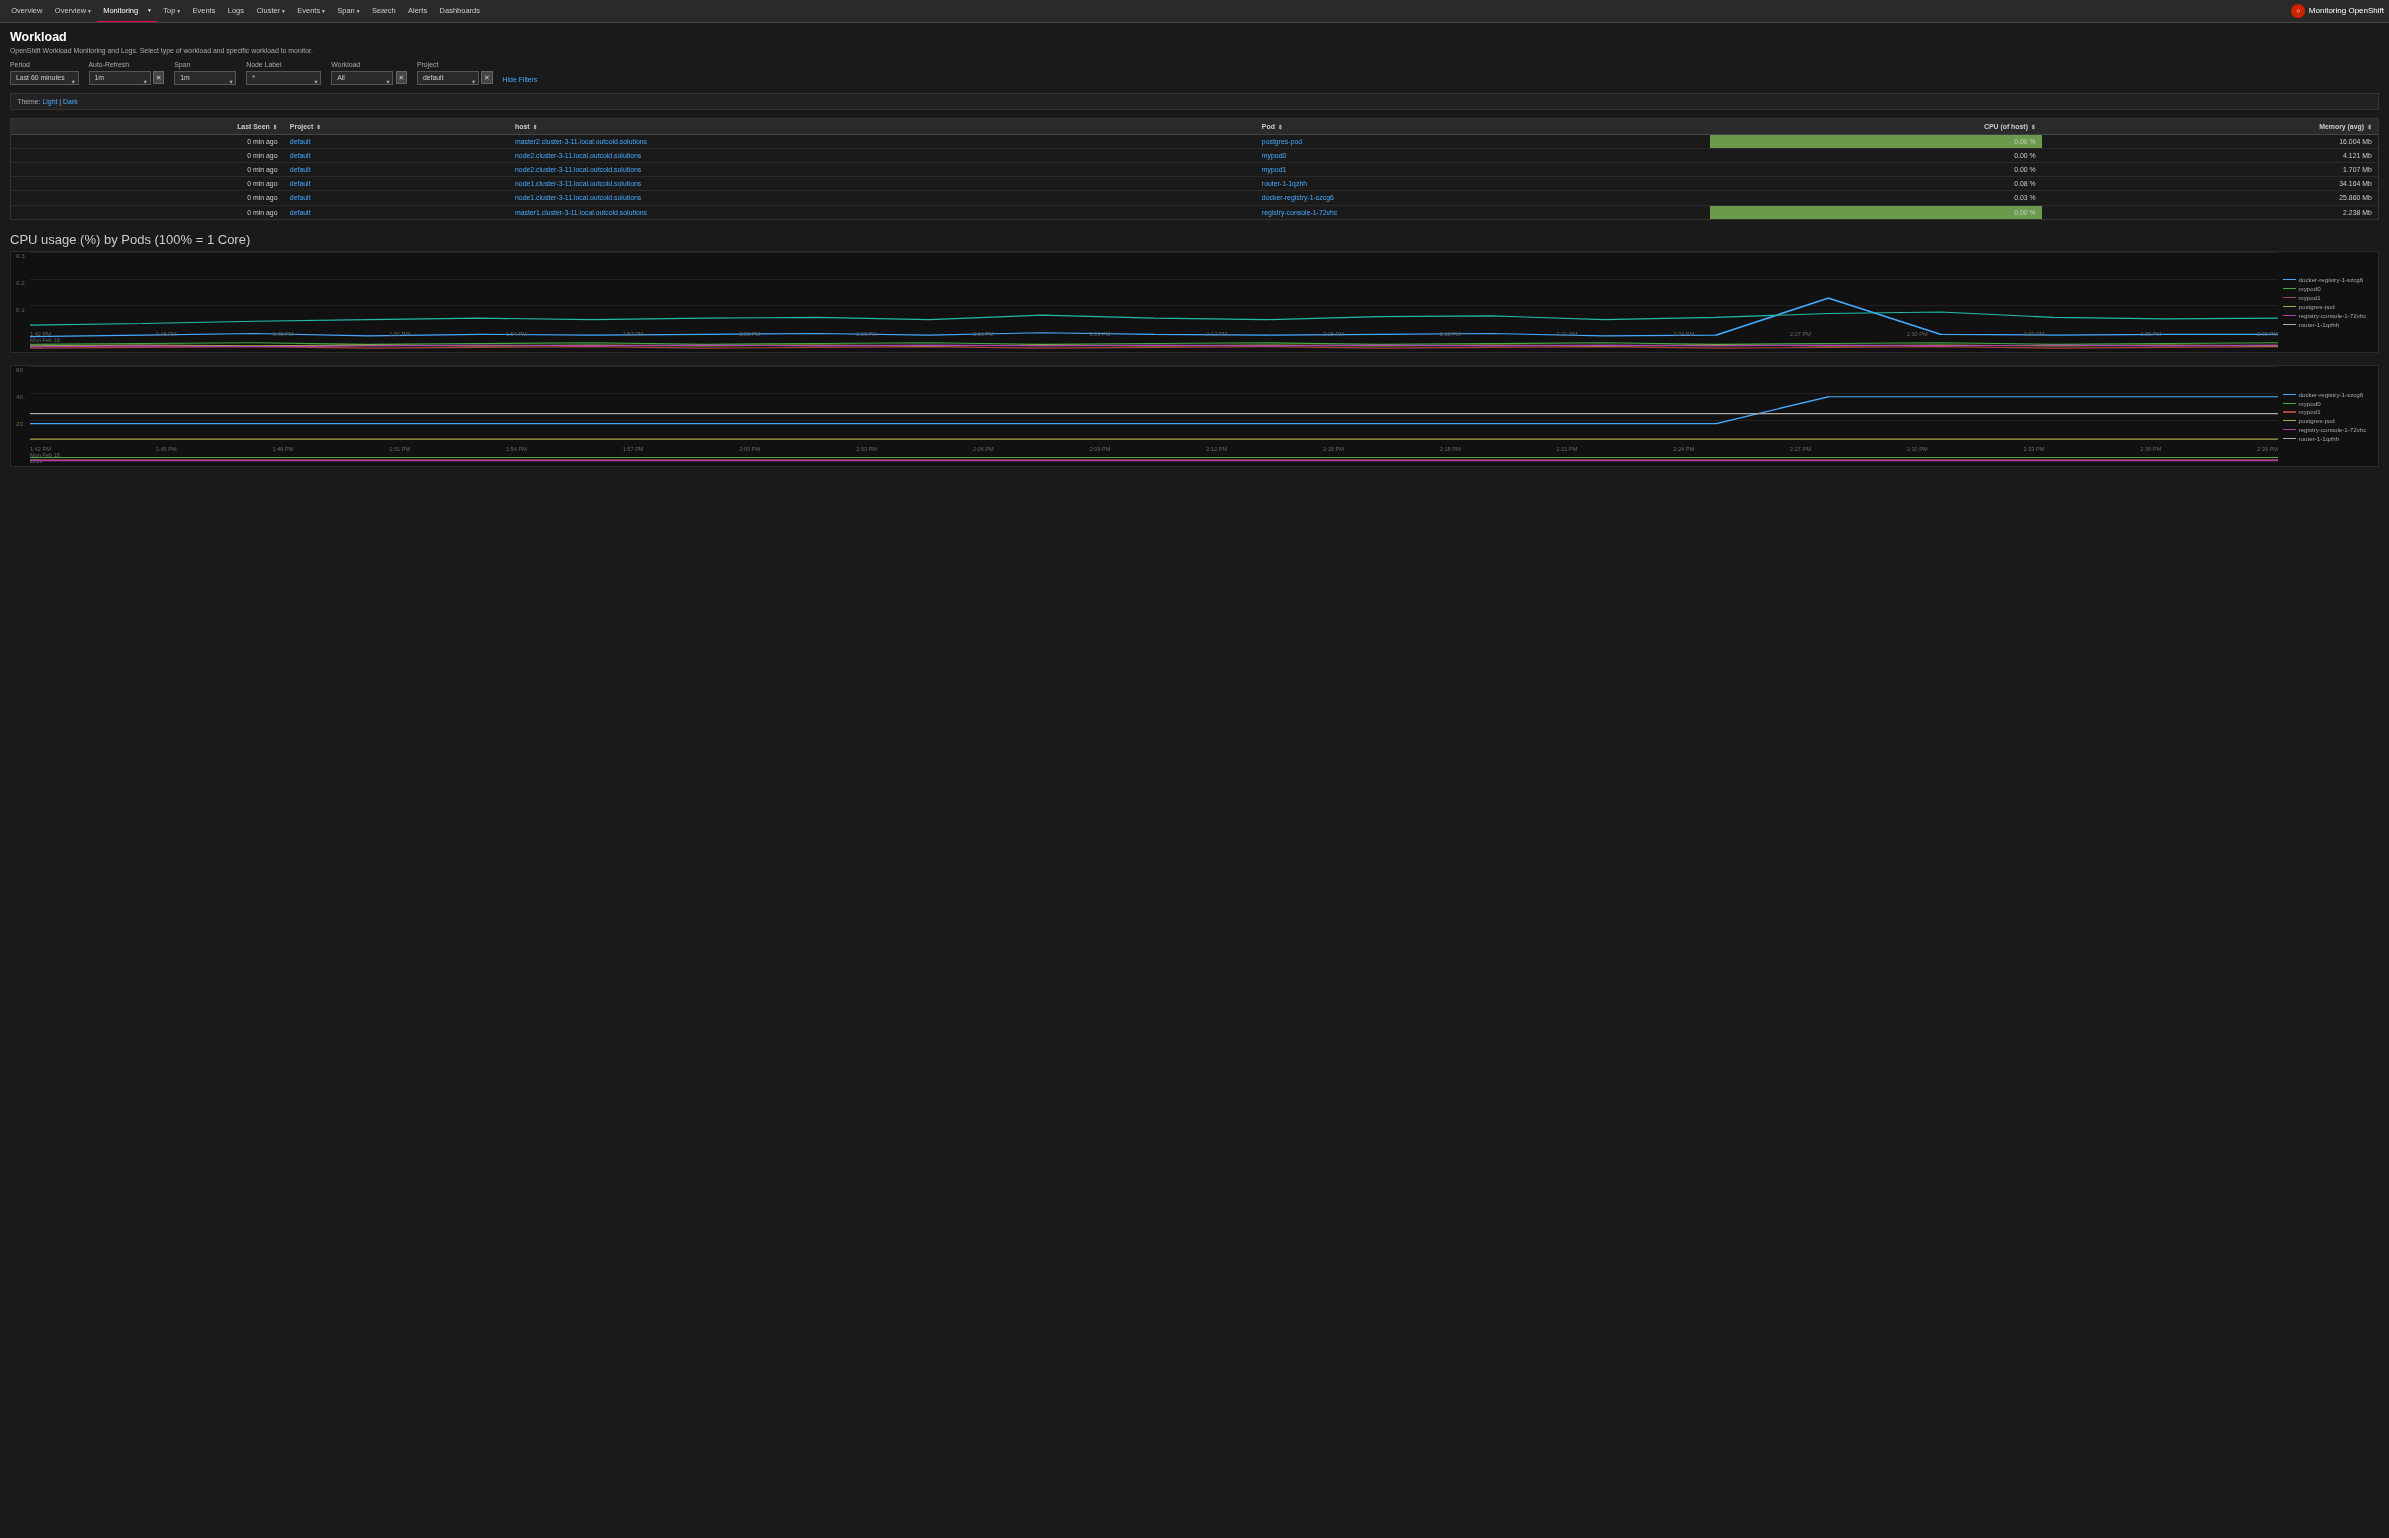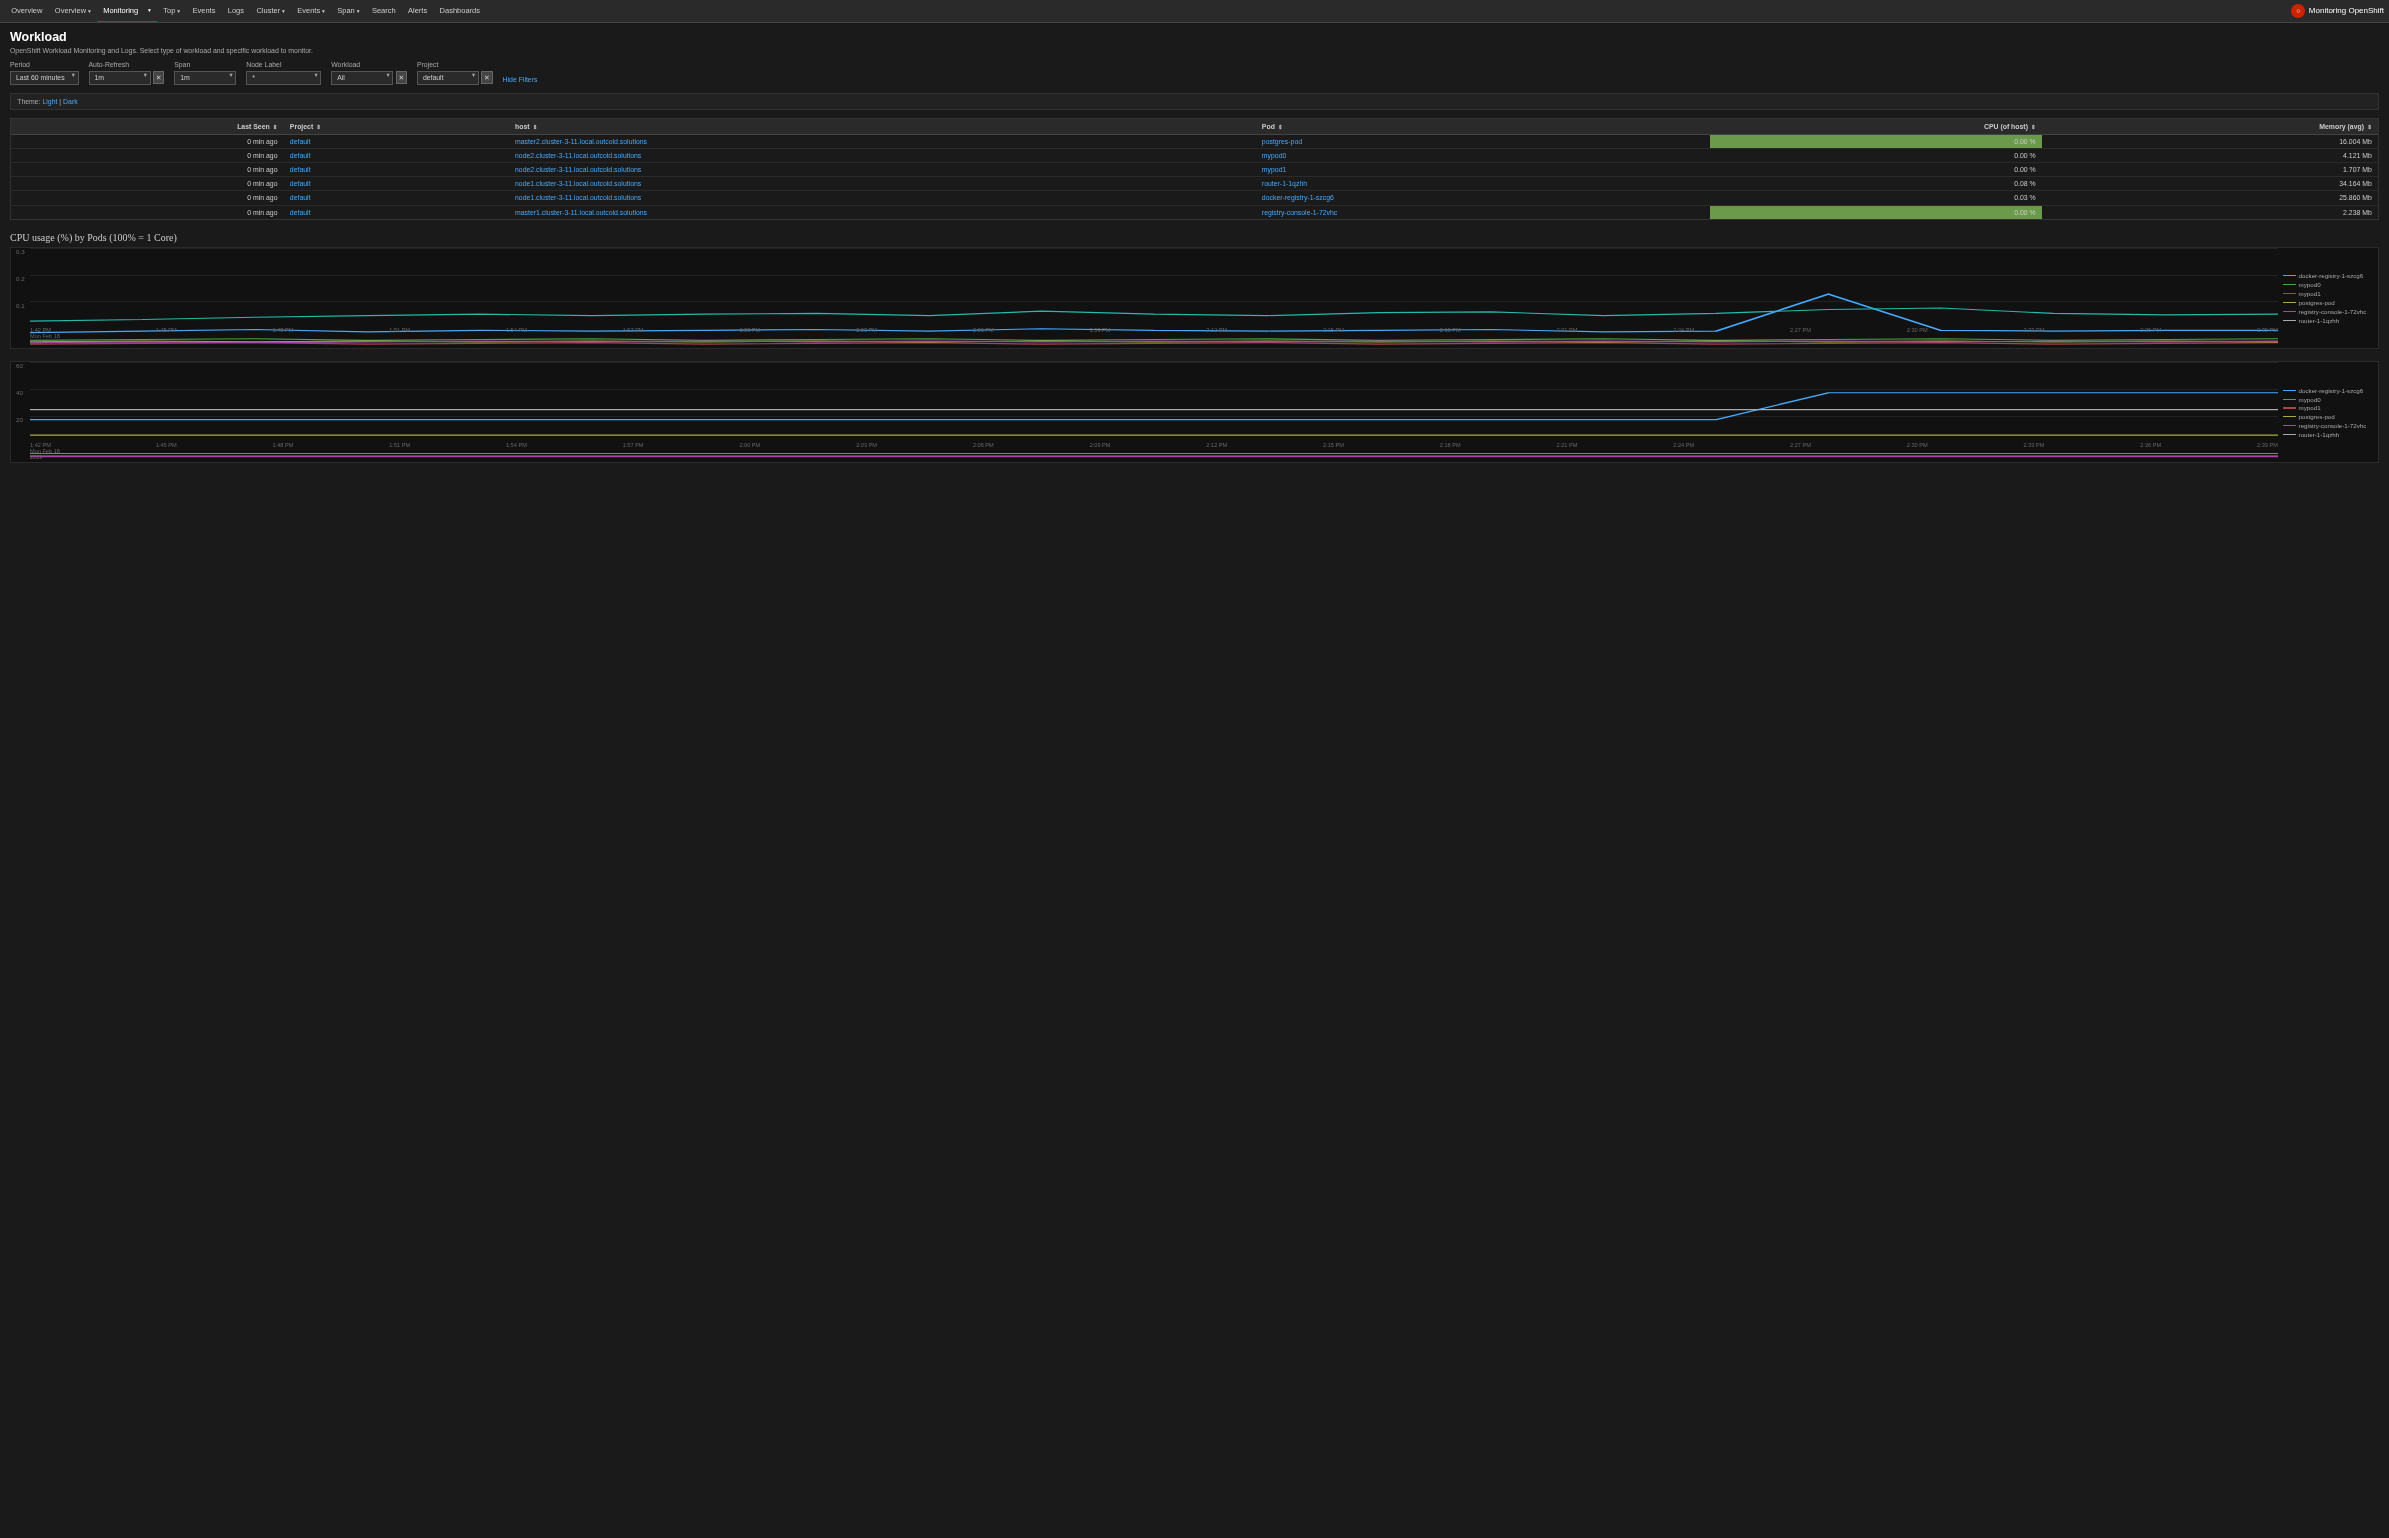--- a/index.html
+++ b/index.html
@@ -32,21 +32,21 @@
     
     .filters { display: flex; align-items: center; gap: 10px; margin-bottom: 8.7px; flex-wrap: wrap; }
     .filter-group { display: flex; flex-direction: column; gap: 2.5px; }
     .filter-label { color: #aaa; font-size: 6.9px; }
     .filter-row { display: flex; align-items: center; gap: 2.5px; }
     .filter-select {
       background: #2a2a2a; border: 0.6px solid #555; color: #ccc;
       padding: 2.5px 5px; font-size: 6.9px; appearance: none; cursor: pointer;
       min-width: 62px;
     }
-    .filter-select-wrap { position: relative; display: inline-flex; align-items: flex-start; }
+    .filter-select-wrap { position: relative; display: inline-flex; align-items: flex-end; }
     .filter-select-wrap::after {
       content: '▾'; position: absolute; right: 3.7px; color: #aaa; pointer-events: none; font-size: 6.2px;
     }
     .filter-select-wrap select { padding-right: 12.5px; }
     .clear-btn {
       background: #444; border: 0.6px solid #666; color: #ccc;
       width: 11.2px; height: 13.7px; cursor: pointer; font-size: 6.9px;
       display: flex; align-items: center; justify-content: center;
     }
     .hide-filters-link { color: #4af; cursor: pointer; font-size: 6.9px; white-space: nowrap; align-self: flex-end; margin-bottom: 1.2px; }
@@ -65,21 +65,21 @@
     }
     thead th:first-child { text-align: right; }
     thead th .sort-icon { font-size: 5.6px; margin-left: 1.2px; }
     tbody tr { border-bottom: 0.6px solid #2a2a2a; }
     tbody tr:last-child { border-bottom: none; }
     tbody td { padding: 3.1px 6.2px; color: #ccc; font-size: 6.9px; text-align: right; }
     tbody td a { color: #4af; text-decoration: none; }
 
     
     .chart-section { margin-bottom: 12.5px; }
-    .chart-title { font-size: 10px; color: #ccc; margin-bottom: 3.7px; font-family: Liberation Serif, serif; }
+    .chart-title { font-size: 13px; color: #ccc; margin-bottom: 3.7px; }
     .chart-container {
       background: #111; border: 0.6px solid #2a2a2a;
       position: relative; overflow: hidden;
     }
     .chart-inner { display: flex; }
     .chart-area { flex: 1; position: relative; height: 100px; }
     .chart-legend { width: 100px; padding: 6.2px 5px; font-size: 6.2px; color: #aaa; display: flex; flex-direction: column; justify-content: center; gap: 1.9px; }
     .legend-item { display: flex; align-items: center; gap: 3.1px; }
     .legend-dot { width: 12.5px; height: 1.2px; }
 

